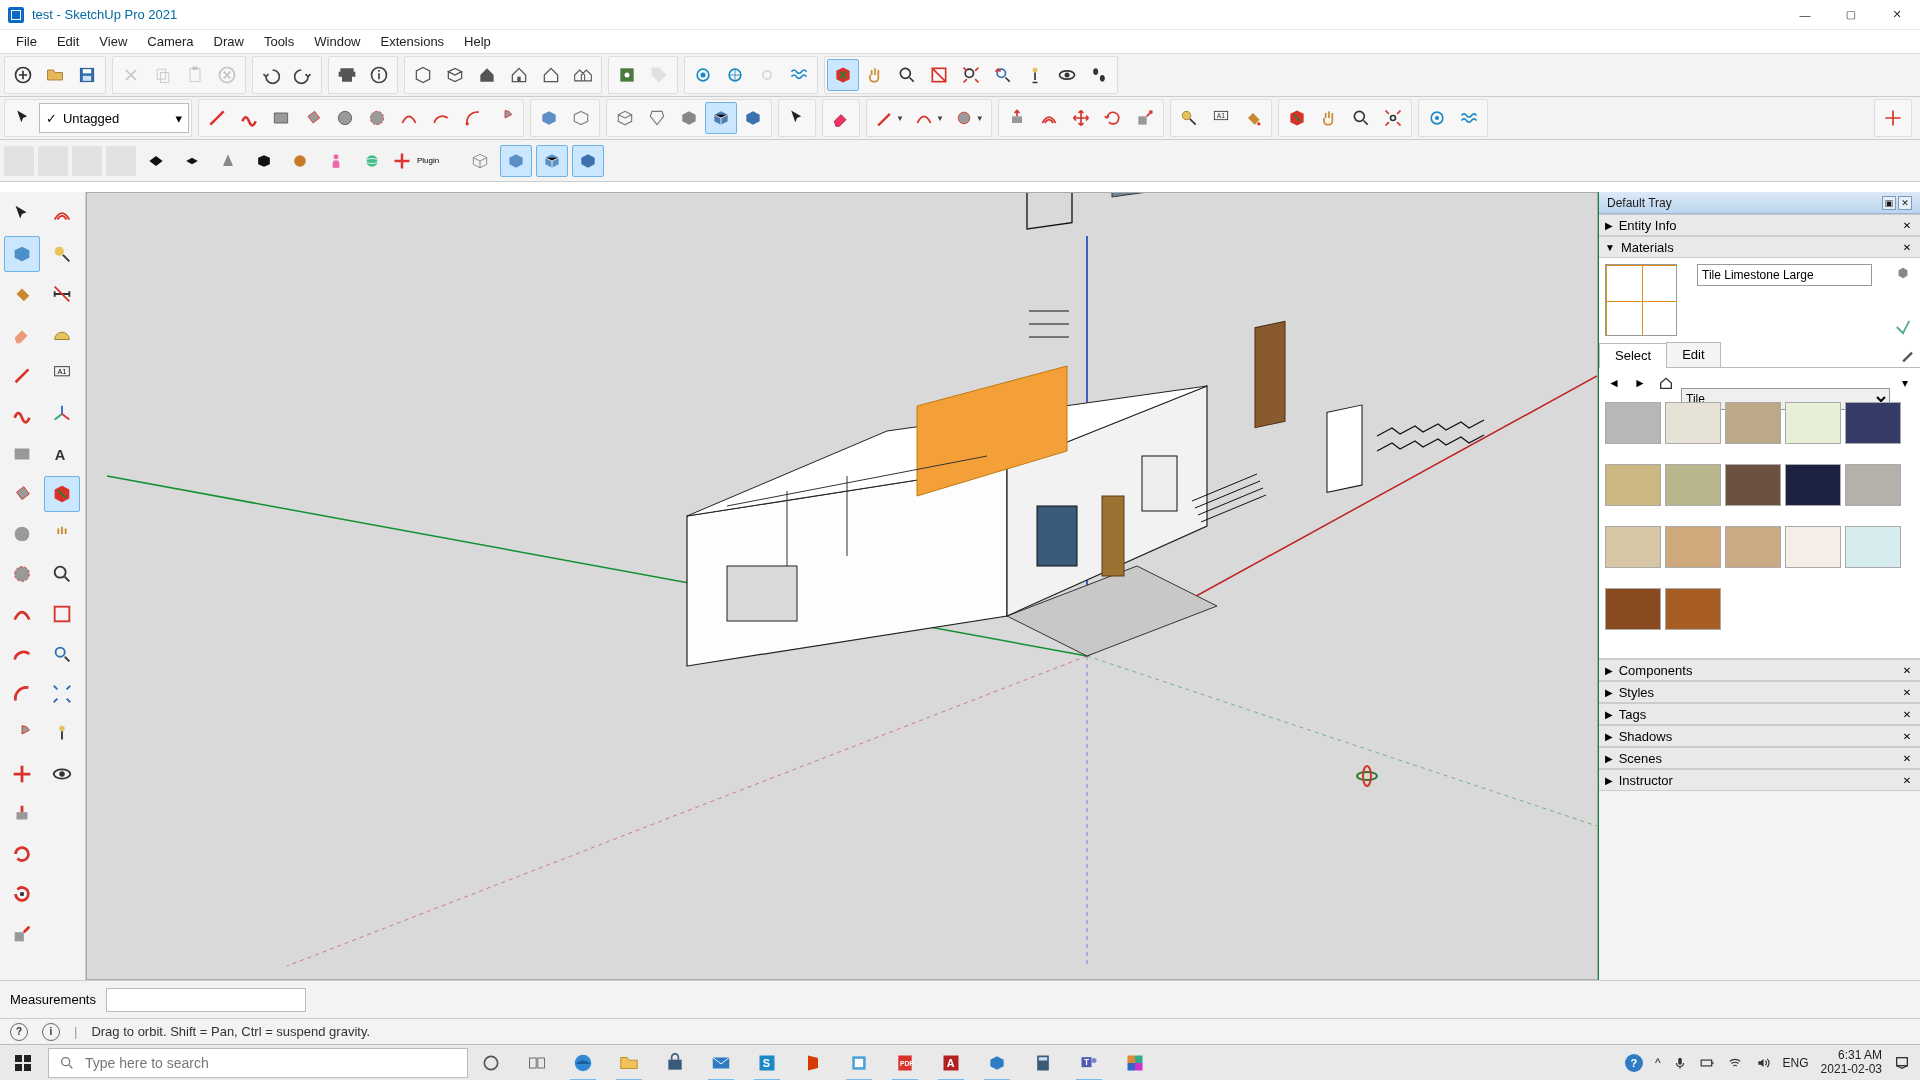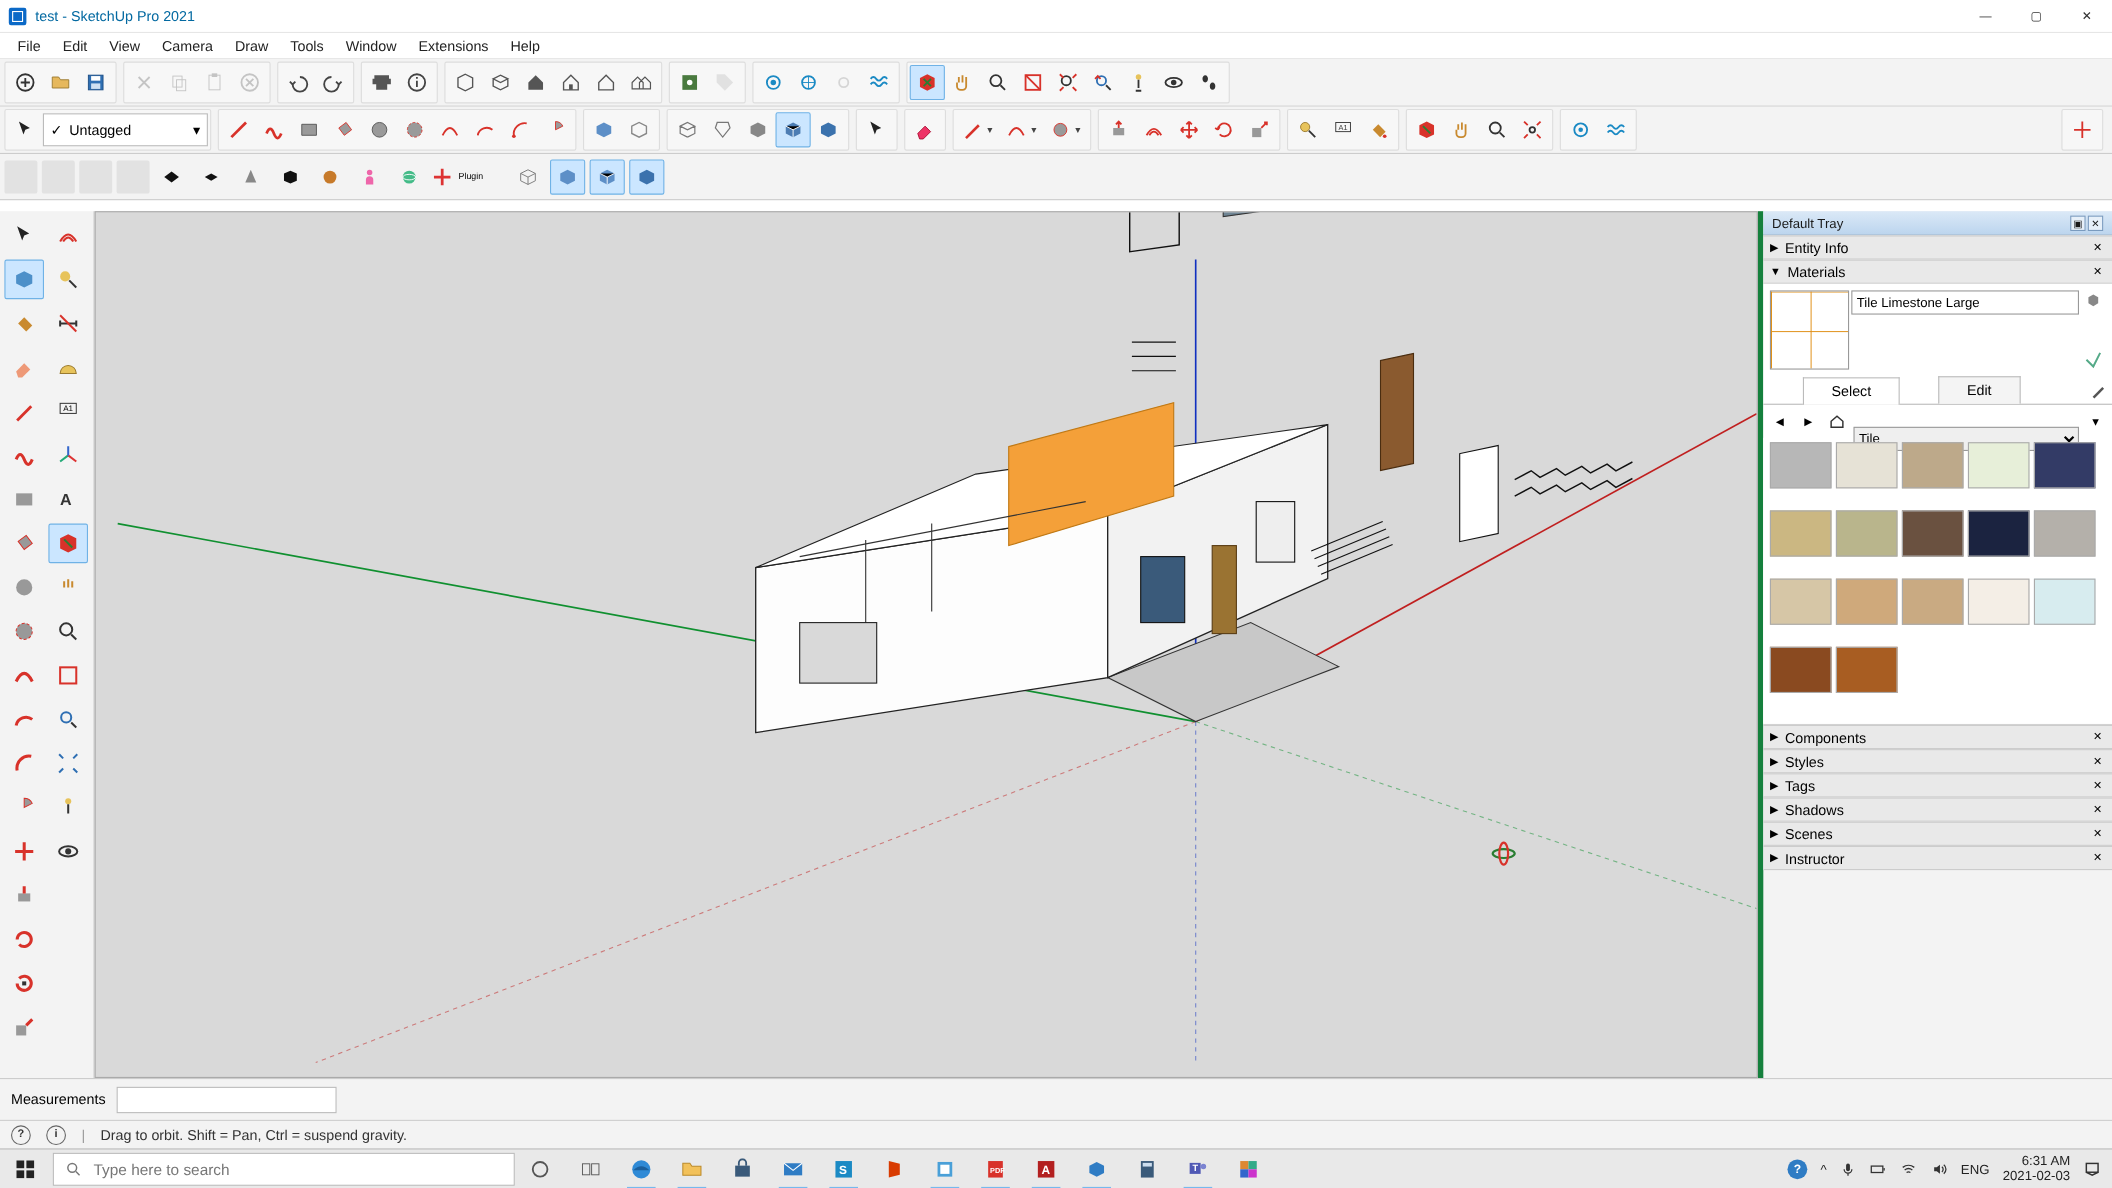--- a/index.html
+++ b/index.html
@@ -39,37 +39,37 @@
 .workspace{position:absolute;top:192px;left:0;right:0;bottom:100px;display:flex;}
 .left-tools{width:86px;background:#f3f3f3;border-right:1px solid #ccc;display:flex;flex-direction:column;flex-wrap:wrap;align-content:flex-start;padding:4px;gap:4px;}
 .left-tools .lbtn{width:36px;height:36px;display:flex;align-items:center;justify-content:center;border:1px solid transparent;border-radius:2px;}
 .left-tools .lbtn.active{background:#cbe6ff;border-color:#6fb2e6;}
 .left-tools .lbtn svg{width:22px;height:22px;}
 
 .viewport{flex:1;background:#d9d9d9;position:relative;border:1px solid #aaa;overflow:hidden;}
 .viewport svg{position:absolute;inset:0;width:100%;height:100%;}
 
 
-.tray{width:322px;background:#f3f3f3;border-left:5px solid #15803d;display:flex;flex-direction:column;}
+.tray{width:322px;background:#f3f3f3;border-left:1px solid #15803d;display:flex;flex-direction:column;}
 .tray-title{background:linear-gradient(#dbe9f7,#bcd5ee);border-bottom:1px solid #9ab7d3;height:22px;display:flex;align-items:center;padding:0 8px;font-size:12px;color:#1a1a1a;}
 .tray-title .spacer{flex:1;}
 .tray-title .sqbtn{width:14px;height:14px;display:flex;align-items:center;justify-content:center;font-size:9px;border:1px solid #7a9bbf;margin-left:2px;background:#e7f0f9;}
 .panel-head{height:22px;background:#e9e9e9;border-top:1px solid #ccc;border-bottom:1px solid #ccc;display:flex;align-items:center;padding:0 6px;font-size:13px;gap:6px;}
 .panel-head .caret{font-size:10px;}
 .panel-head .spacer{flex:1;}
 .panel-head .x{width:14px;height:14px;font-size:10px;display:flex;align-items:center;justify-content:center;}
 .mat-body{background:#fff;border-bottom:1px solid #ccc;}
-.mat-top{display:flex;gap:2px;padding:6px;}
+.mat-top{display:flex;gap:20px;padding:6px;}
 .swatch-big{width:72px;height:72px;background:linear-gradient(#f7a321,#f2940a);border:1px solid #999;background-image:linear-gradient(#e09018 1px,transparent 1px),linear-gradient(90deg,#e09018 1px,transparent 1px);background-size:36px 36px;}
 .matname-wrap{flex:1;}
 .matname{width:100%;height:22px;border:1px solid #999;padding:2px 4px;font-size:12px;}
 .mat-side{display:flex;flex-direction:column;justify-content:space-between;align-items:center;width:22px;}
 .mat-side .mini{width:18px;height:18px;display:flex;align-items:center;justify-content:center;}
 .mat-tabs{display:flex;height:26px;border-bottom:1px solid #bbb;font-size:13px;}
-.mat-tabs .tab{padding:4px 25px;border:1px solid #bbb;border-bottom:none;background:#f4f4f4;margin-right:-1px;margin-left:36px;}
+.mat-tabs .tab{padding:4px 15px;border:1px solid #bbb;border-bottom:none;background:#f4f4f4;margin-right:-1px;}
 .mat-tabs .tab.active{background:#fff;position:relative;top:1px;}
 .mat-tabs .spacer{flex:1;}
 .mat-tabs .eyeedit{width:24px;display:flex;align-items:center;justify-content:center;}
 .mat-nav{display:flex;align-items:center;height:30px;padding:2px 4px;gap:4px;}
 .mat-nav .navbtn{width:22px;height:22px;display:flex;align-items:center;justify-content:center;border:1px solid transparent;}
 .mat-nav select{flex:1;height:22px;border:1px solid #999;font-size:12px;margin-top:31px;}
 .swatches{display:flex;flex-wrap:wrap;gap:4px;padding:4px 6px 12px 6px;background:#fff;min-height:260px;}
 .sw{width:56px;height:42px;border:1px solid #aaa;}
 
 

